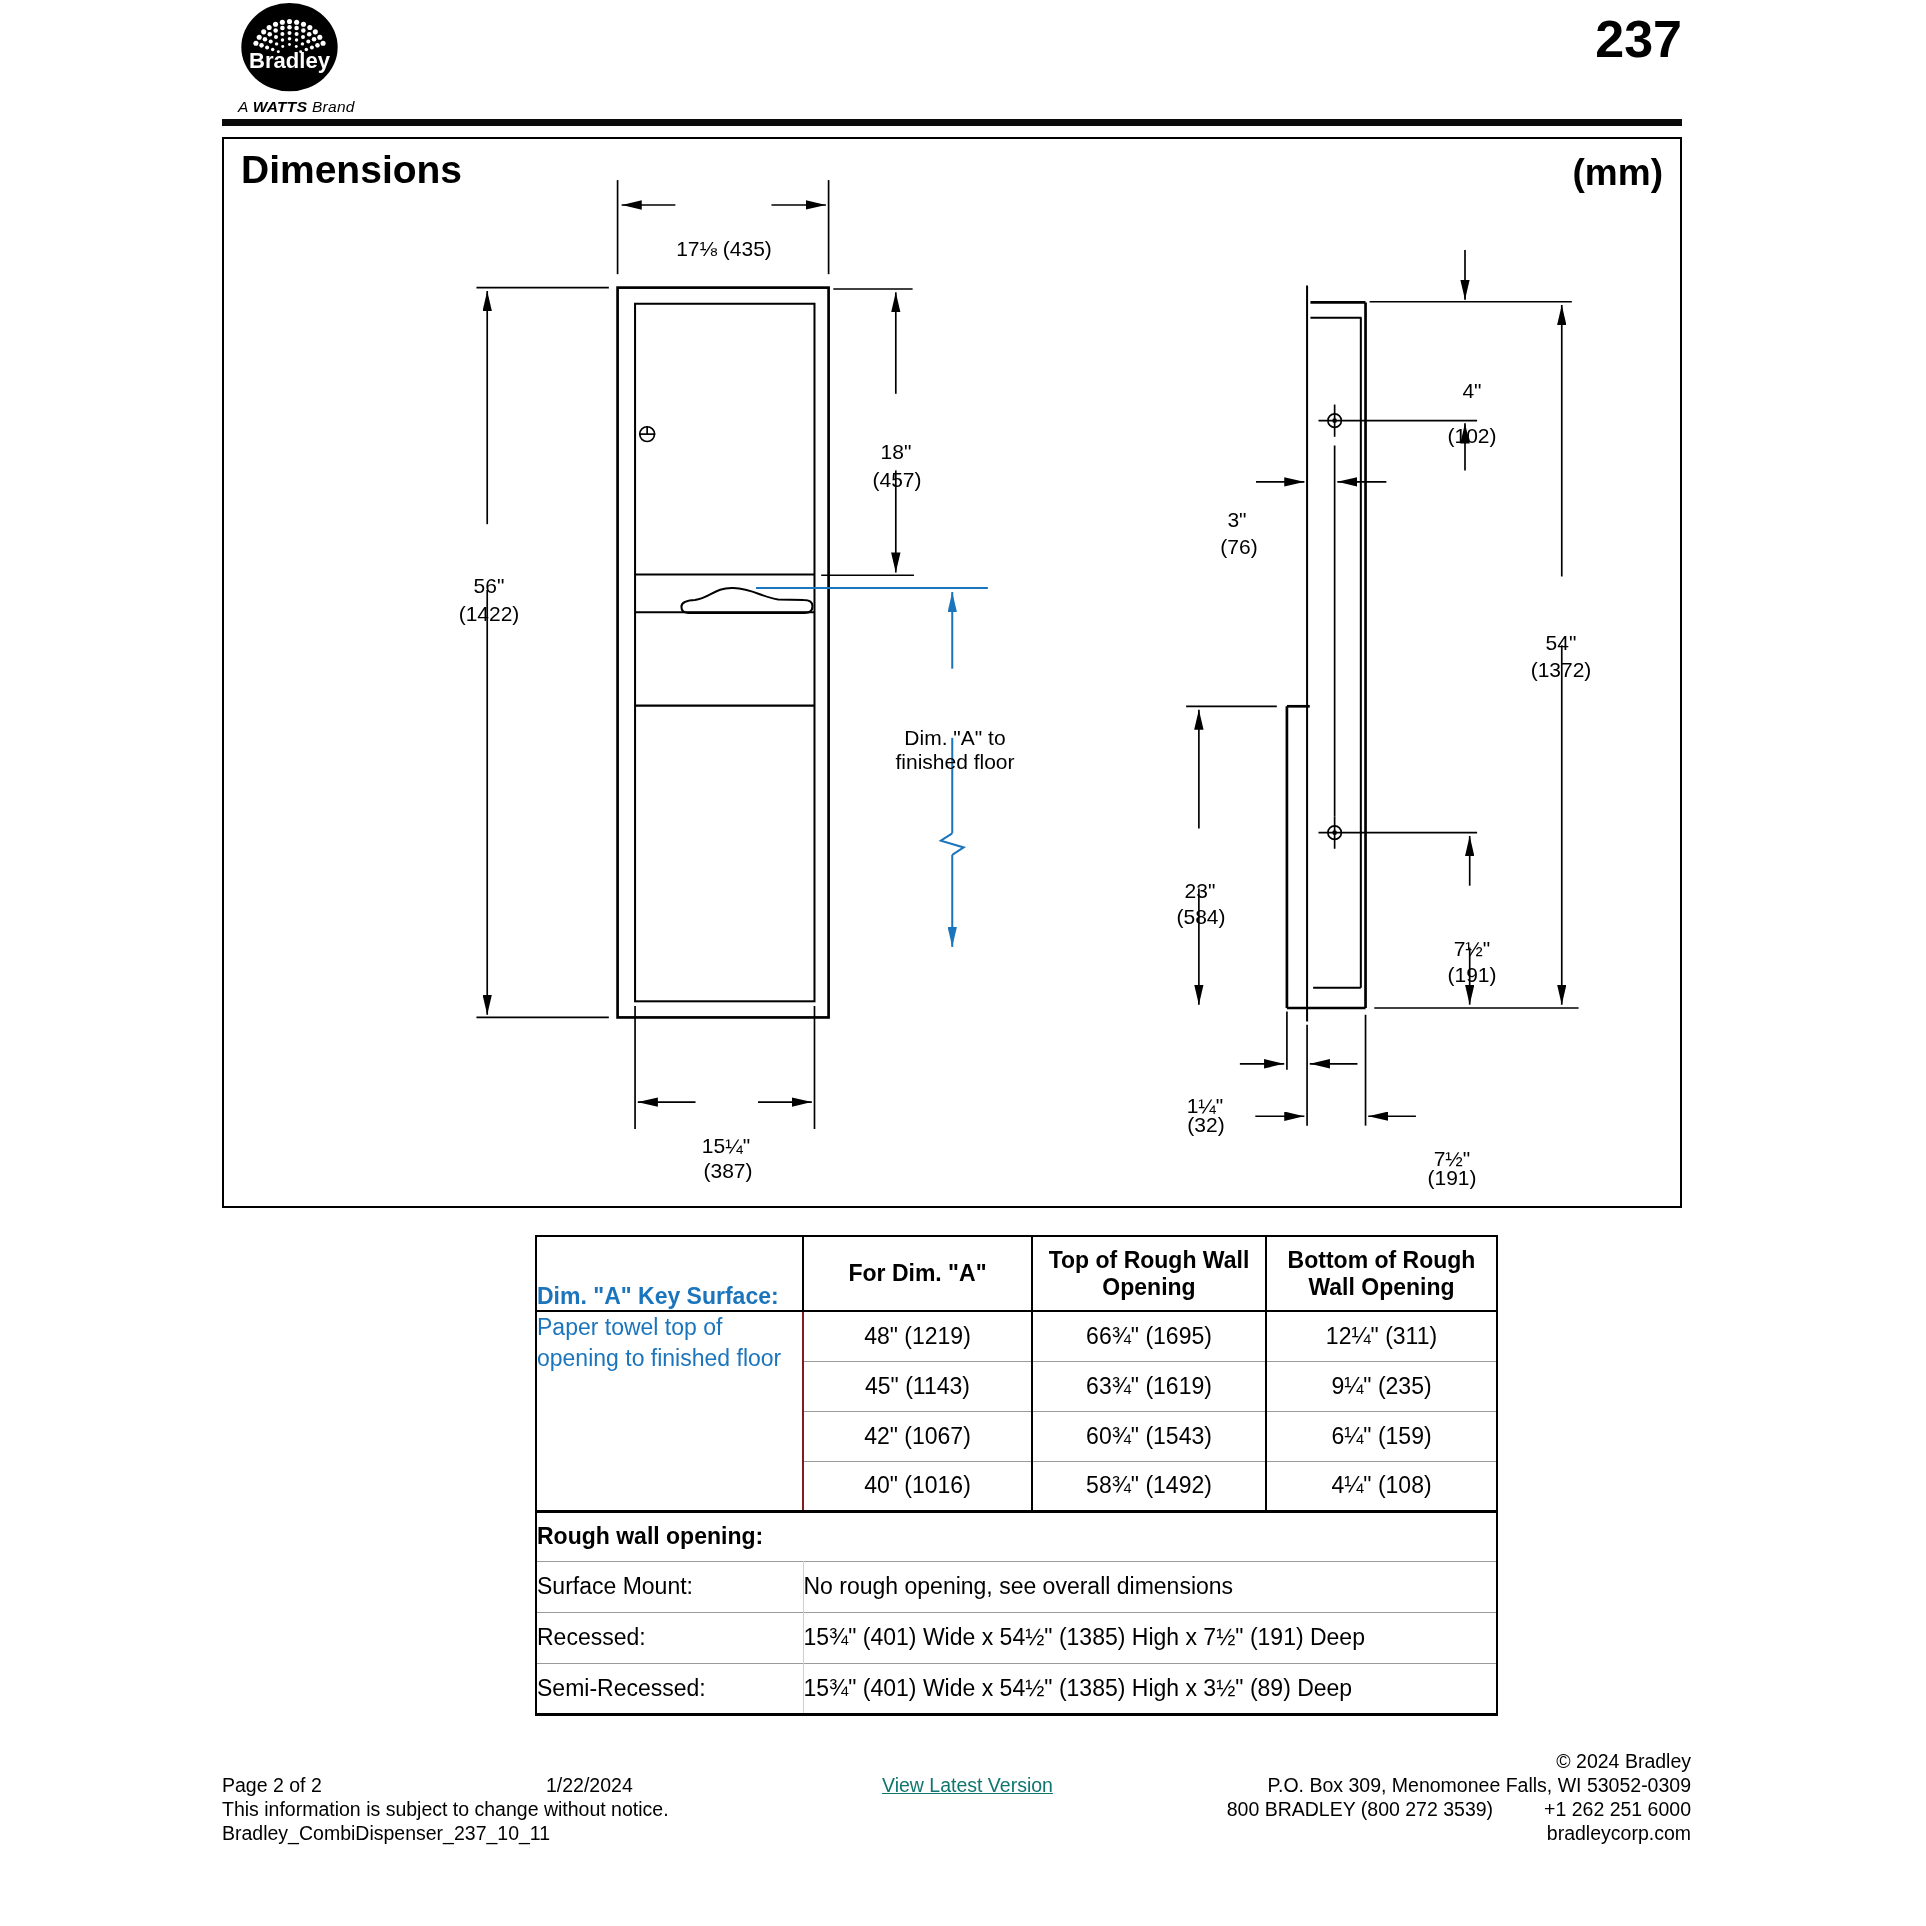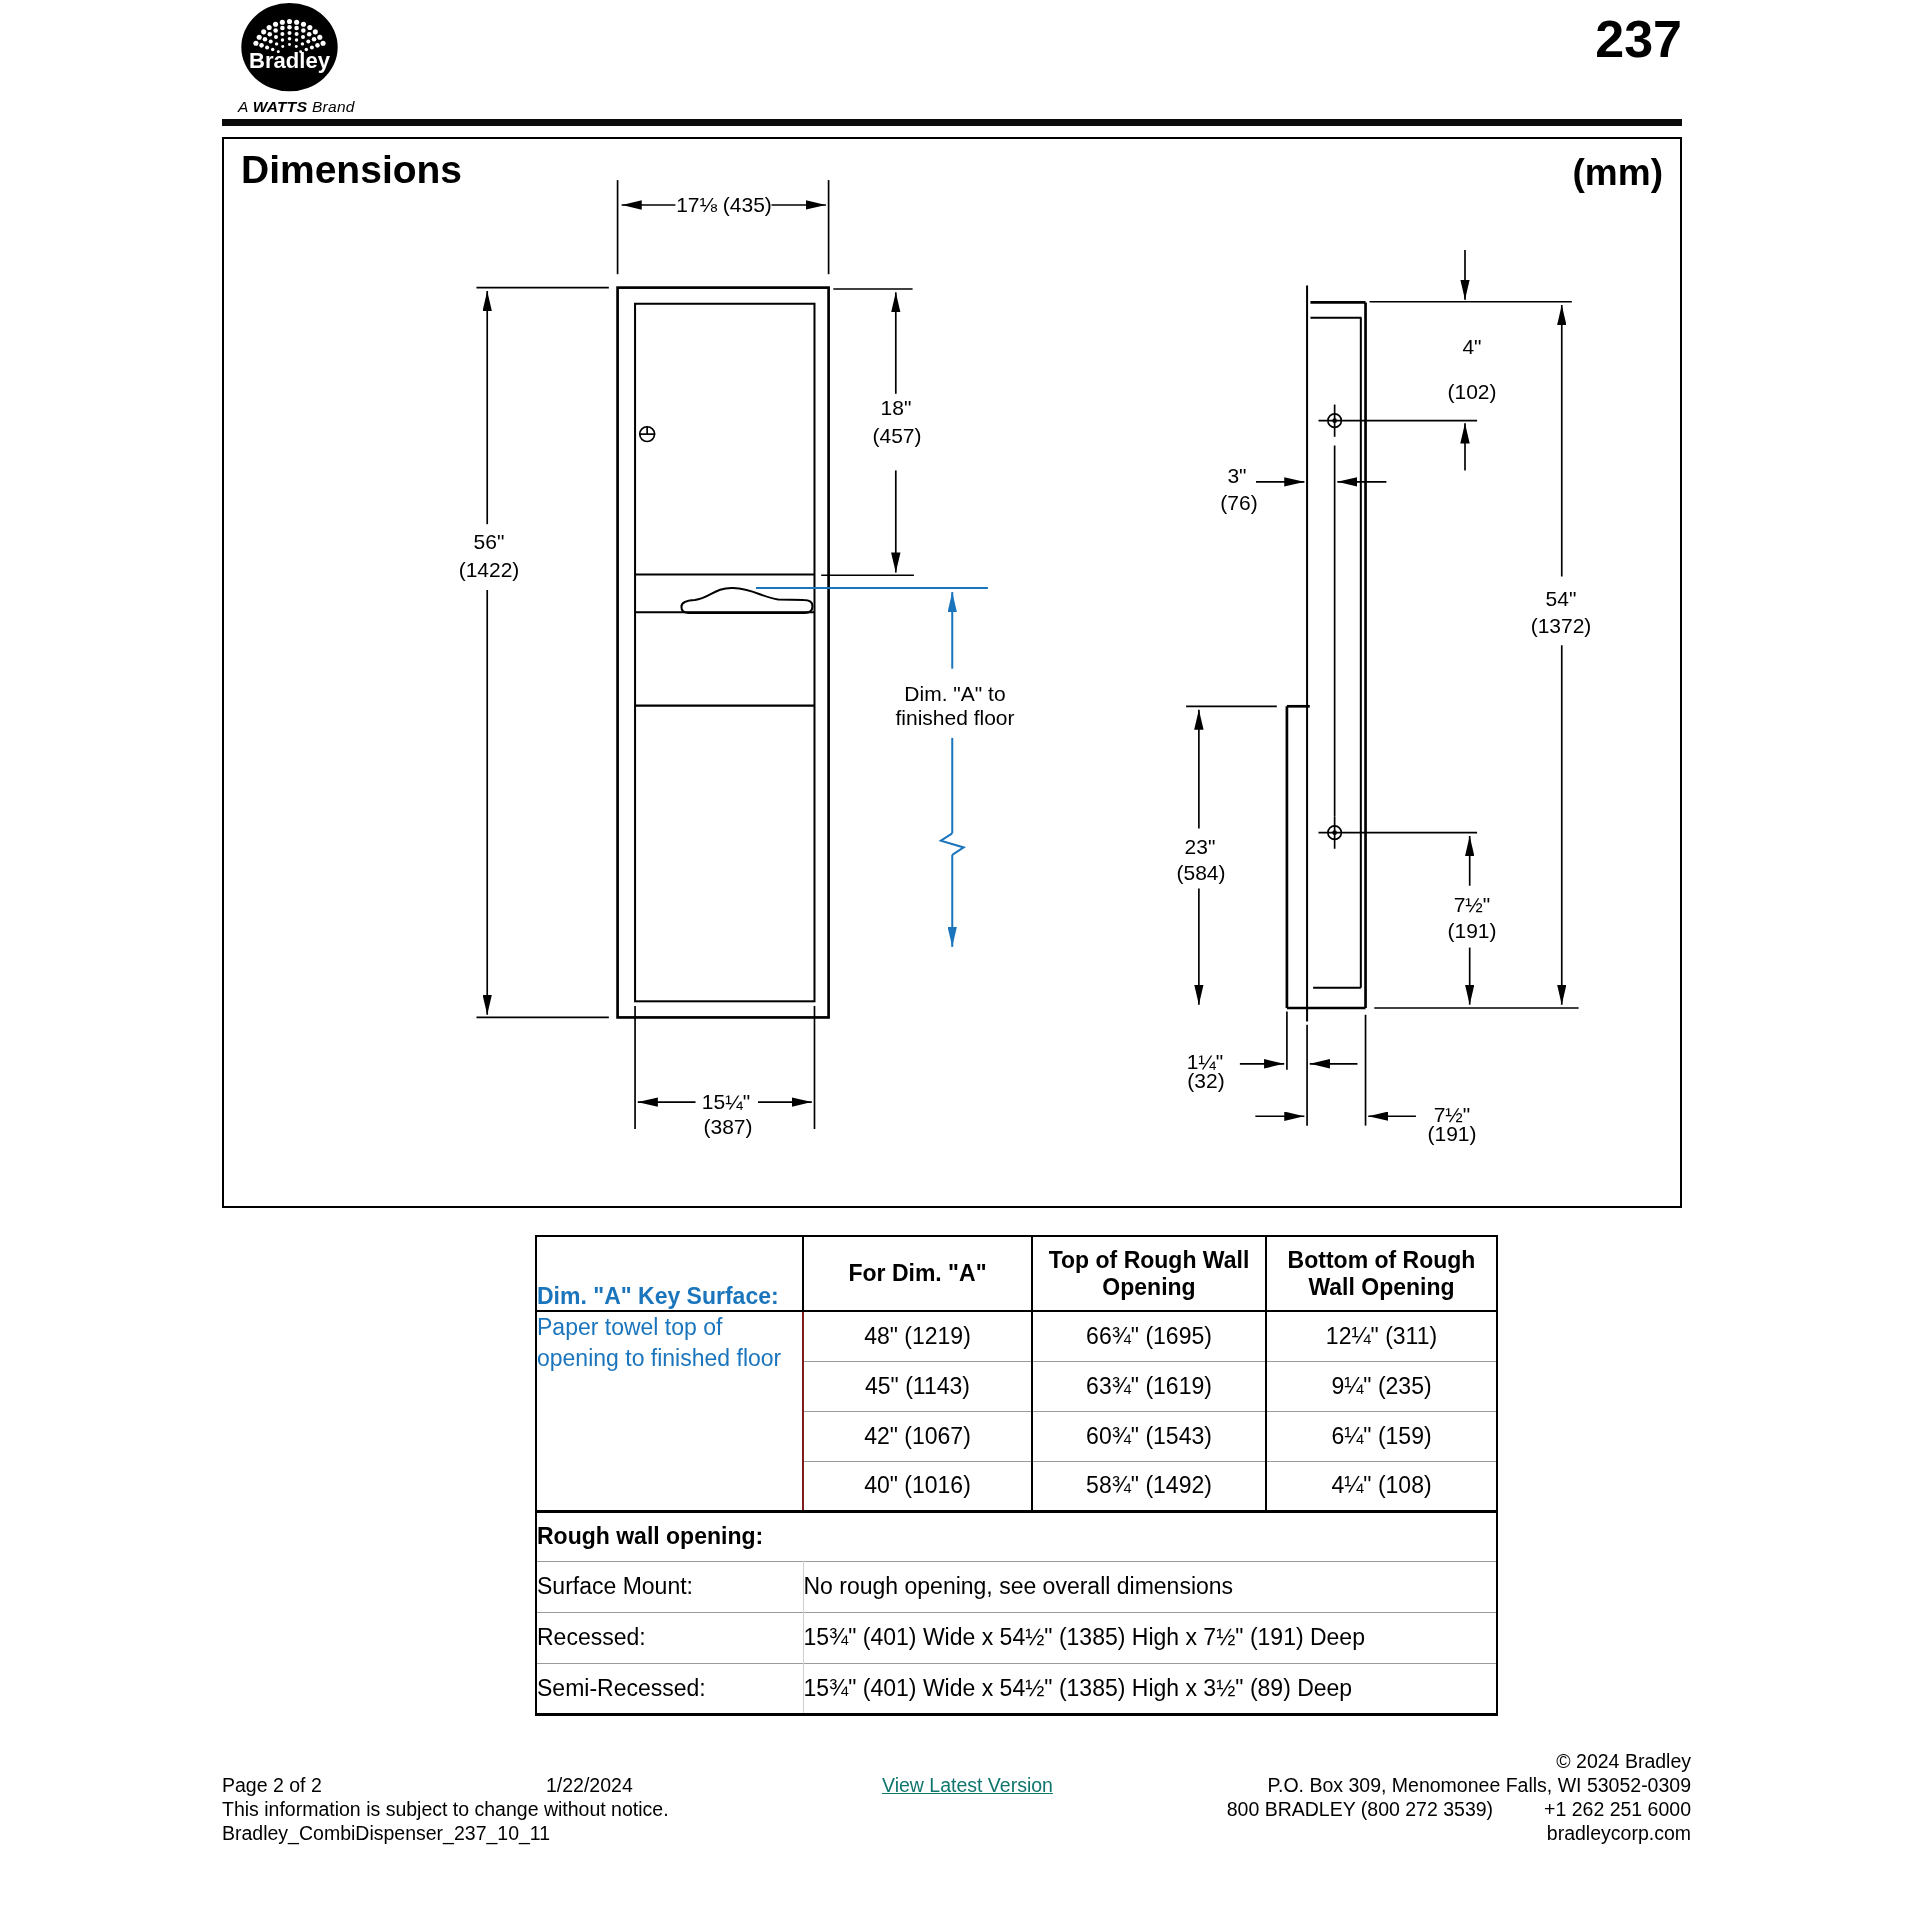--- a/index.html
+++ b/index.html
@@ -13,21 +13,21 @@
   .brand-line{position:absolute;left:238px;top:98px;font-size:15.5px;font-style:italic;white-space:nowrap;letter-spacing:0.3px;}
   .brand-line .bld{font-weight:bold;}
   .prod-num{position:absolute;right:244px;top:12px;font-size:52px;font-weight:bold;line-height:55px;}
   .prod-title{position:absolute;right:244px;top:77px;font-size:30px;font-weight:bold;line-height:35px;white-space:nowrap;}
   .top-rule{position:absolute;left:222px;top:119px;width:1460px;height:7.4px;background:#0a0a0a;}
   
   .dim-box{position:absolute;left:222px;top:137px;width:1460px;height:1071px;border:2.7px solid #000;box-sizing:border-box;}
   .panel-title{position:absolute;left:241px;top:148px;font-size:39px;font-weight:bold;}
   .panel-units{position:absolute;right:263px;top:152px;font-size:37px;font-weight:bold;}
   svg.draw{position:absolute;left:0;top:0;pointer-events:none;}
-  .dm{position:absolute;transform:translateX(-50%);font-size:21px;line-height:24px;white-space:nowrap;text-align:center;}
+  .dm{position:absolute;transform:translateX(-50%);font-size:21px;line-height:24px;white-space:nowrap;text-align:center;margin-top:44px;}
   
   table.spec{position:absolute;left:535px;top:1235px;width:960px;border-collapse:collapse;table-layout:fixed;
     border:2px solid #000;border-bottom:3.4px solid #000;font-size:23px;}
   table.spec td,table.spec th{padding:0;box-sizing:border-box;}
   th.keyhdr{color:var(--accent);font-weight:bold;text-align:left;vertical-align:bottom;
     padding-left:12px;padding-bottom:8px;border-bottom:2.7px solid #000;border-right:2px solid #000;}
   th.colhdr{font-weight:bold;text-align:center;vertical-align:middle;line-height:27px;
     border-bottom:2.7px solid #000;padding:0 16px;}
   th.cb{border-right:2px solid #000;}
   td.keybody{color:var(--accent);vertical-align:top;text-align:left;

